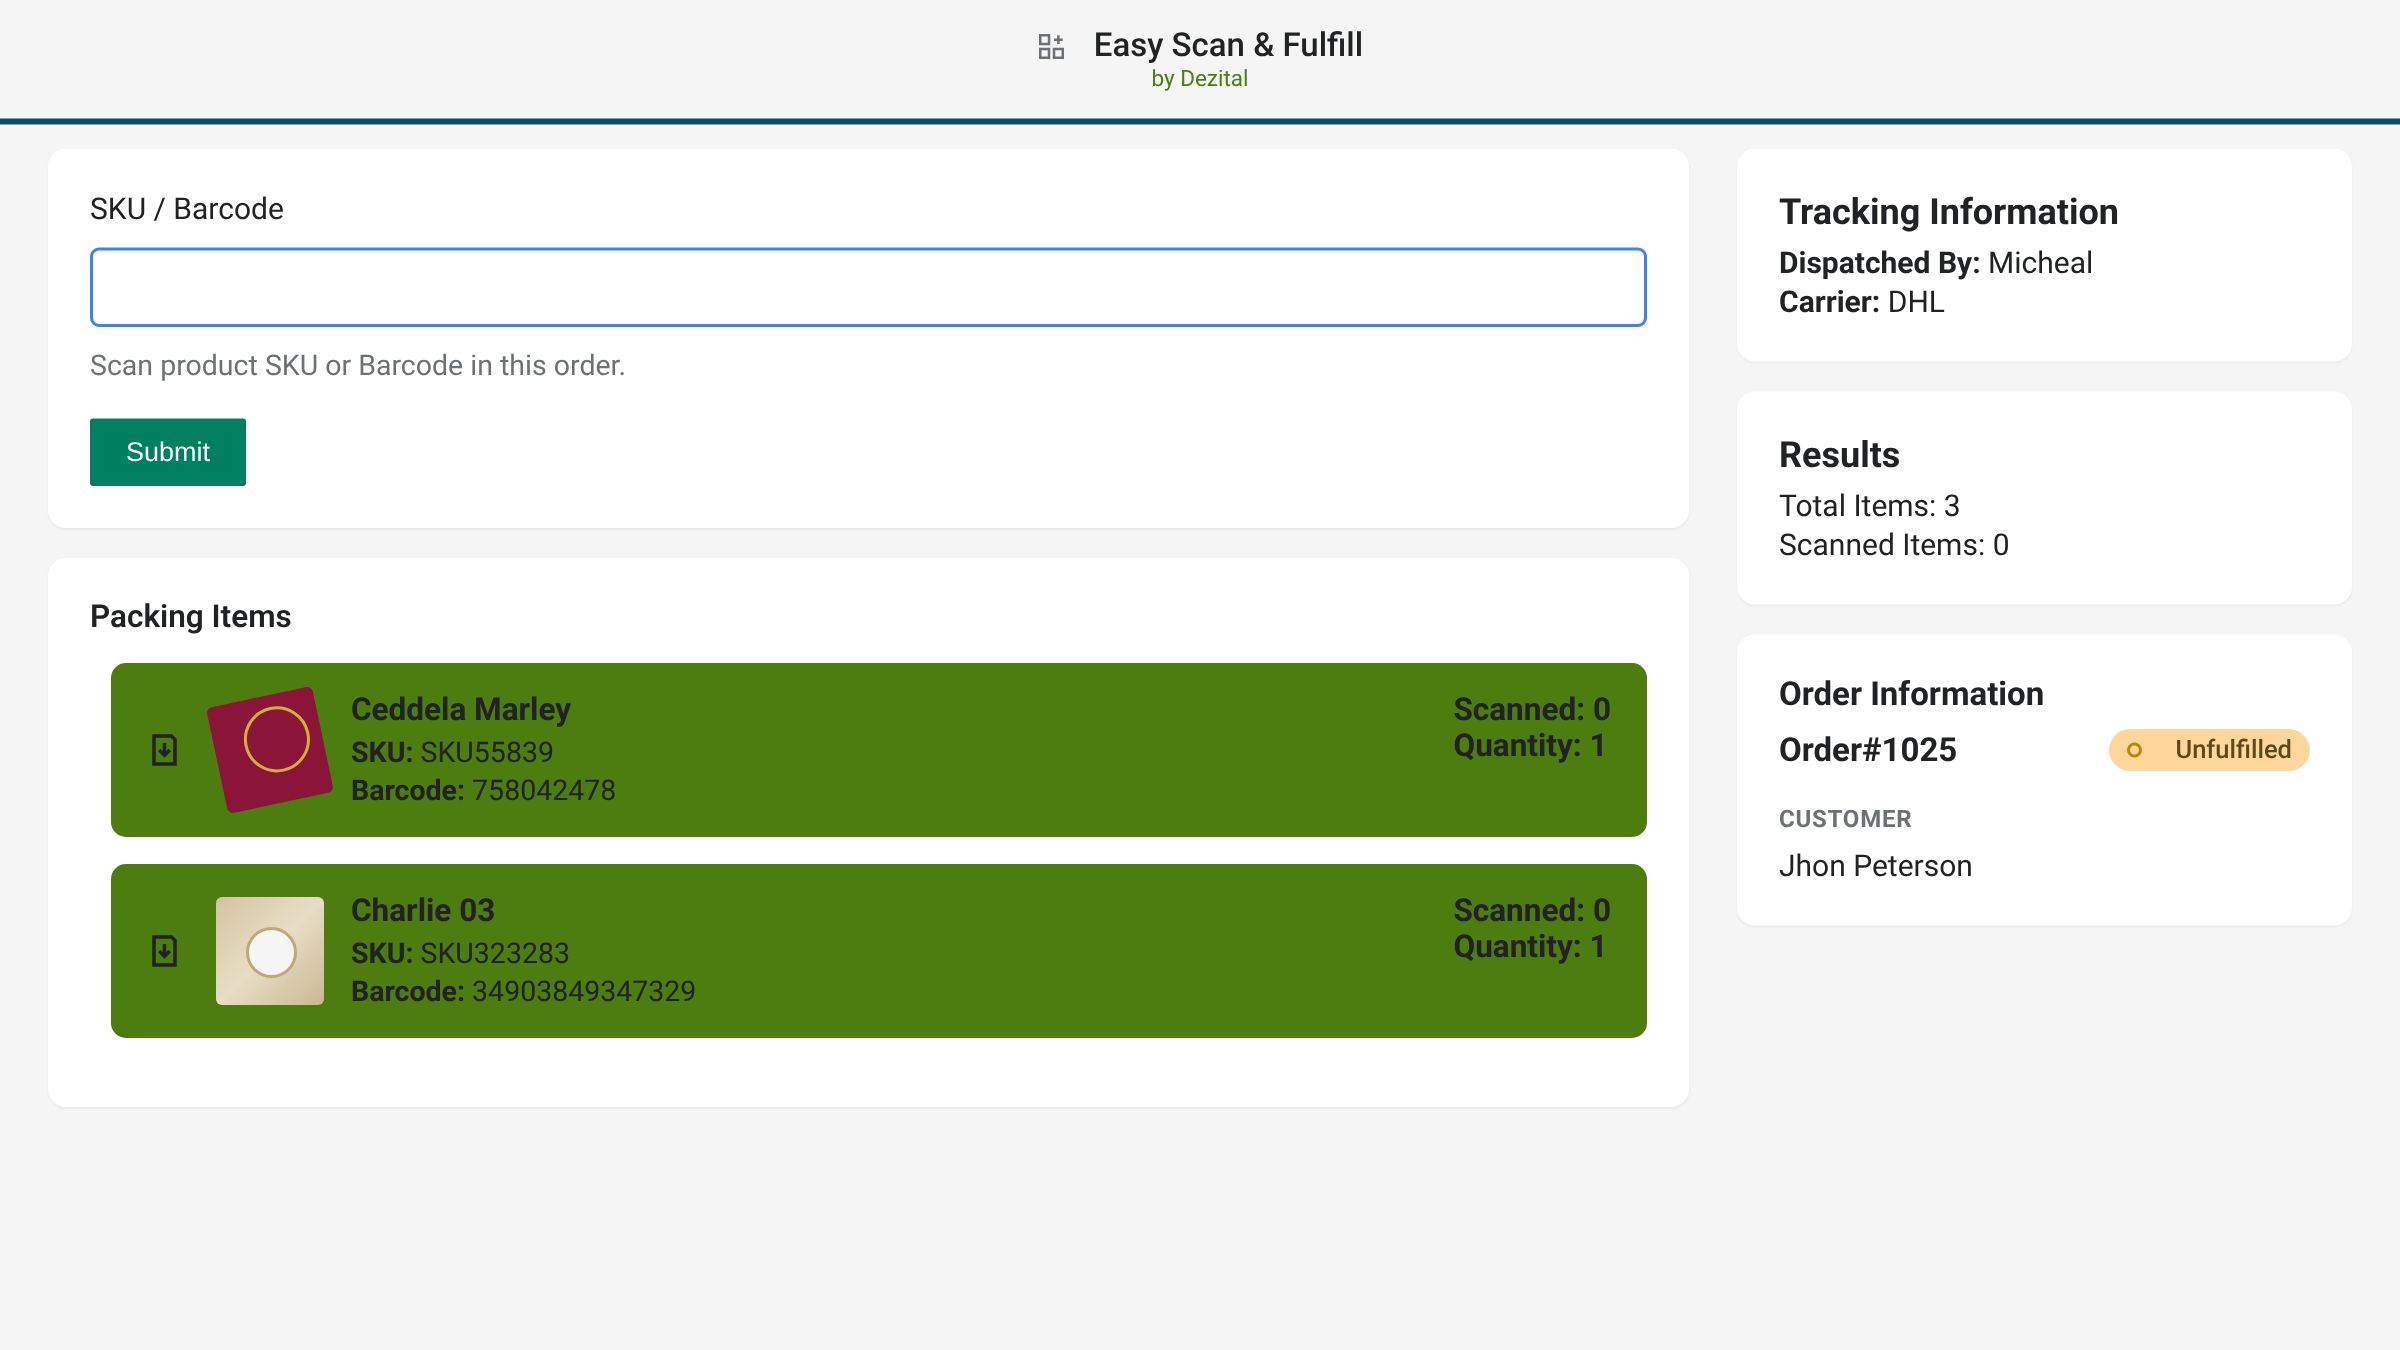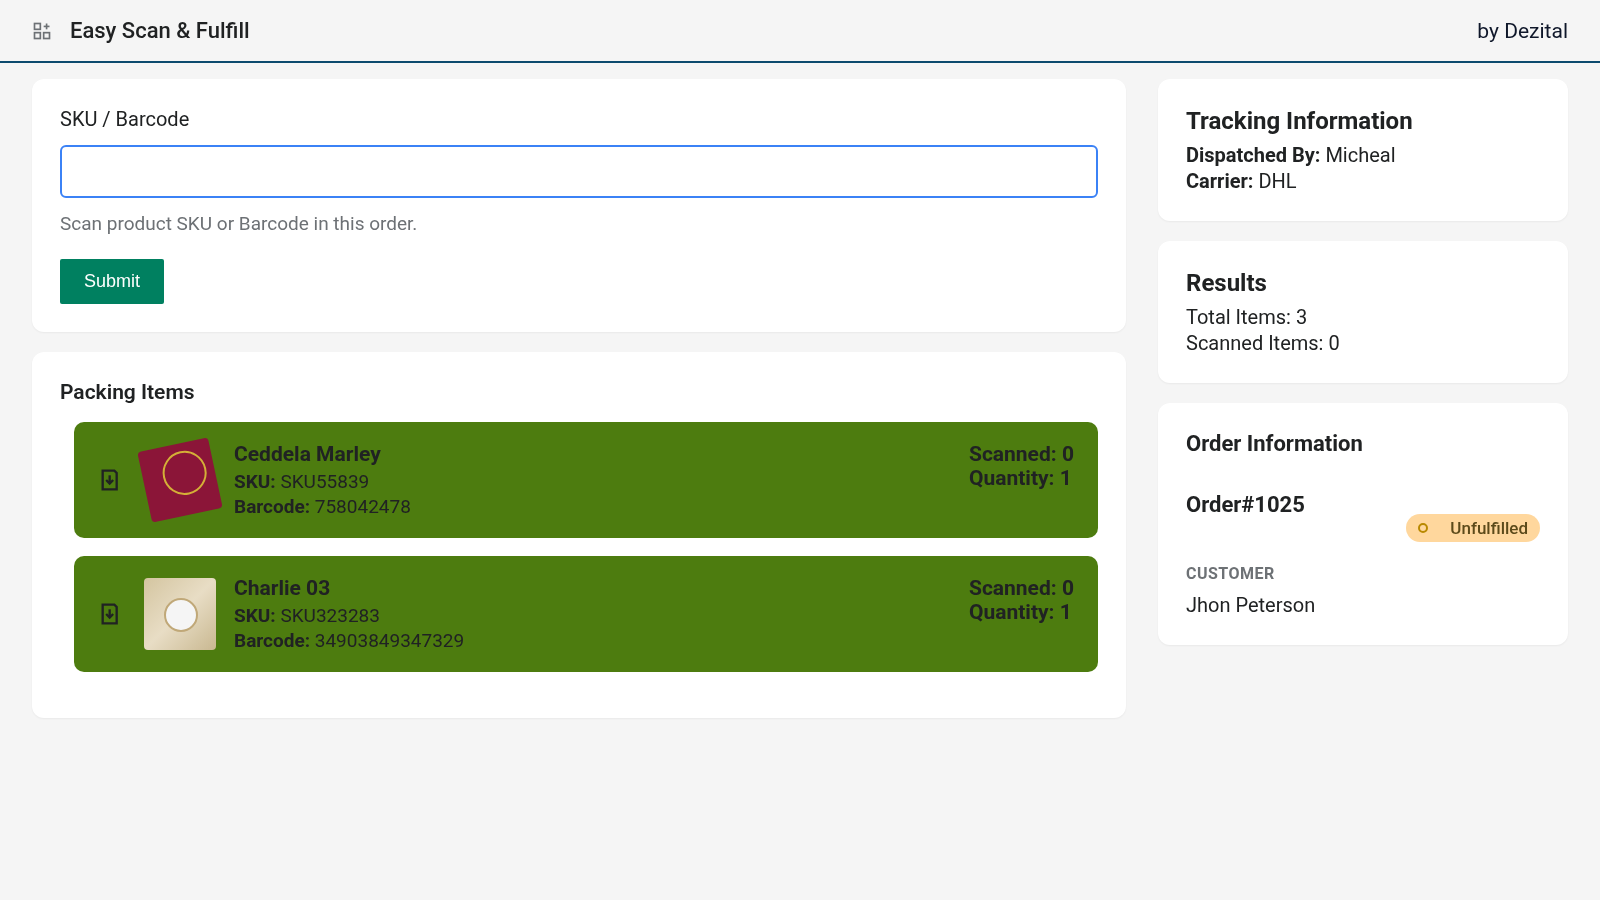--- a/index.html
+++ b/index.html
@@ -12,44 +12,45 @@
   overflow: hidden;
 }
 .app {
   width: 100%;
   height: 100%;
   display: flex;
   flex-direction: column;
 }
 .header {
   background: #f5f5f5;
-  border-bottom: 2px solid #0c4a6e;
+  border-bottom: 4px solid #0c4a6e;
   padding: 18px 32px;
   display: flex;
   align-items: center;
   justify-content: space-between;
+  flex-direction: column;
 }
 .header-left {
   display: flex;
   align-items: center;
   gap: 18px;
 }
 .app-icon {
   width: 20px;
   height: 20px;
   color: #6d7175;
 }
 .app-title {
   font-size: 22px;
   font-weight: 500;
   color: #202223;
 }
 .by-text {
-  font-size: 21px;
-  color: #0f172a;
+  font-size: 15px;
+  color: #4d7c0f;
 }
 .content {
   flex: 1;
   padding: 16px 32px 0 32px;
   display: flex;
   gap: 32px;
   justify-content: center;
 }
 .main-col {
   flex: 1;
@@ -218,21 +219,20 @@
 .badge {
   display: inline-flex;
   align-items: center;
   gap: 22px;
   background: #ffd79d;
   color: #5c4a1a;
   padding: 4px 12px;
   border-radius: 14px;
   font-size: 17px;
   font-weight: 500;
-  margin-top: 48px;
 }
 .badge-dot {
   width: 10px;
   height: 10px;
   border: 2px solid #b98900;
   border-radius: 50%;
 }
 .customer-label {
   font-size: 16px;
   font-weight: 700;

